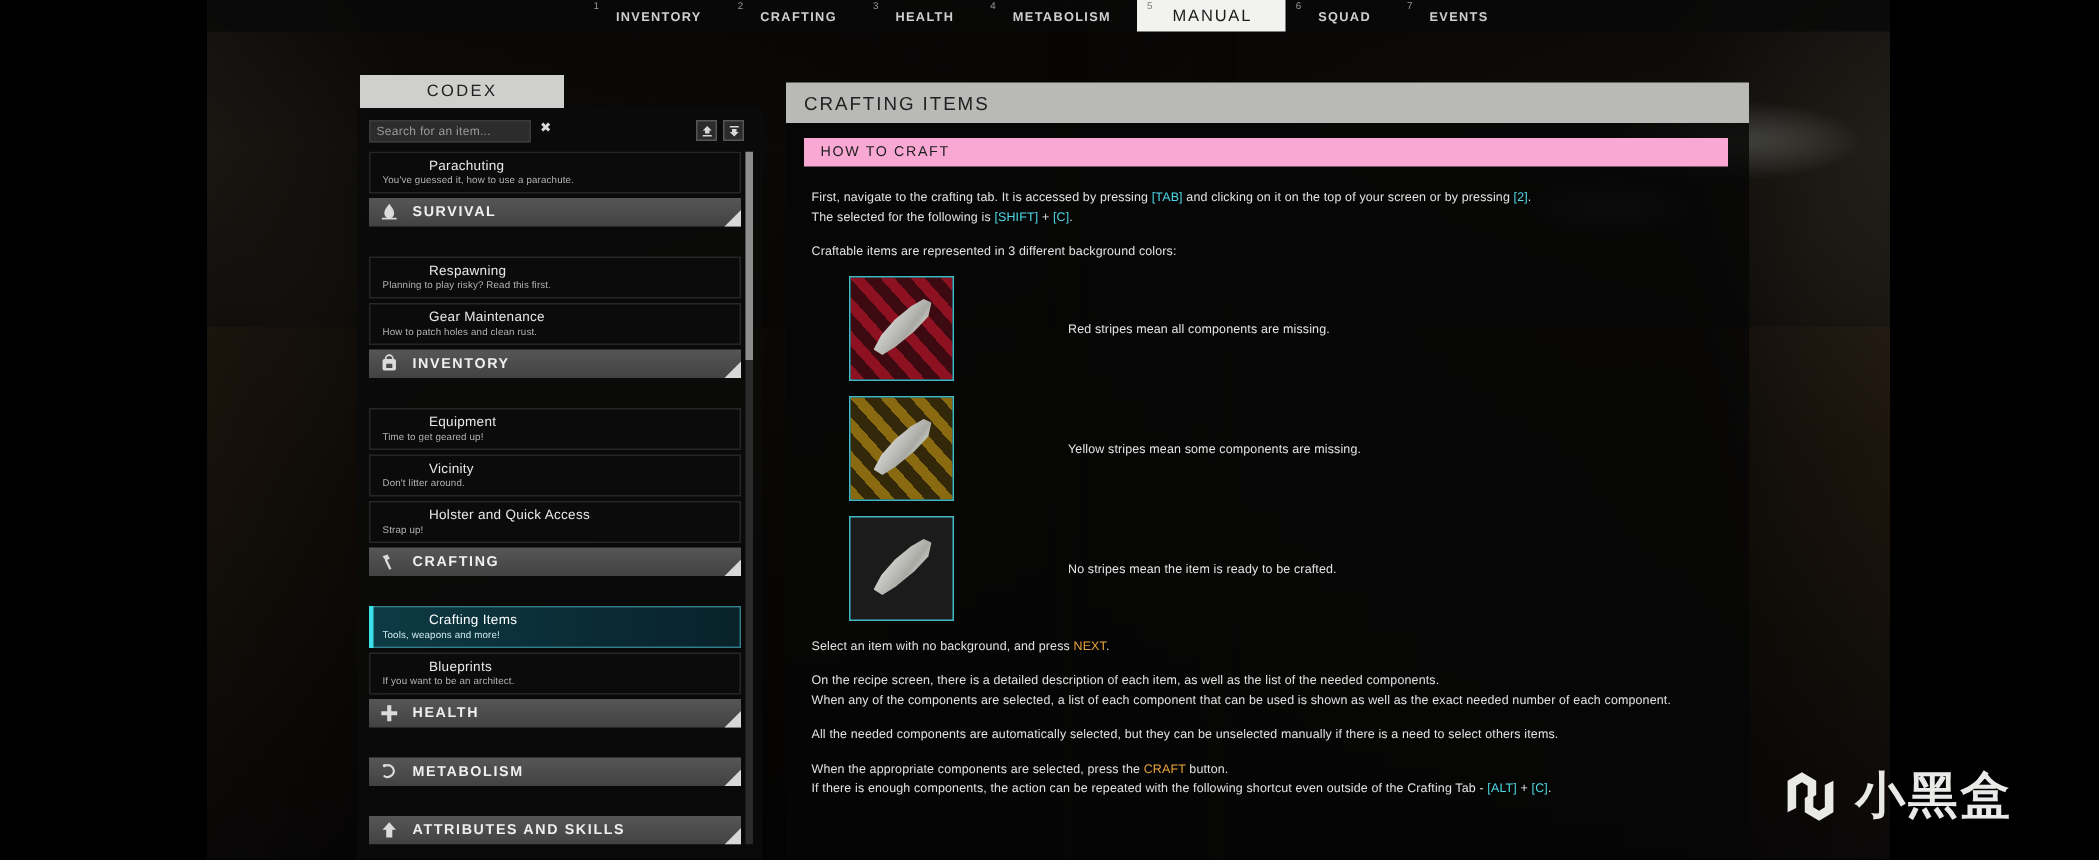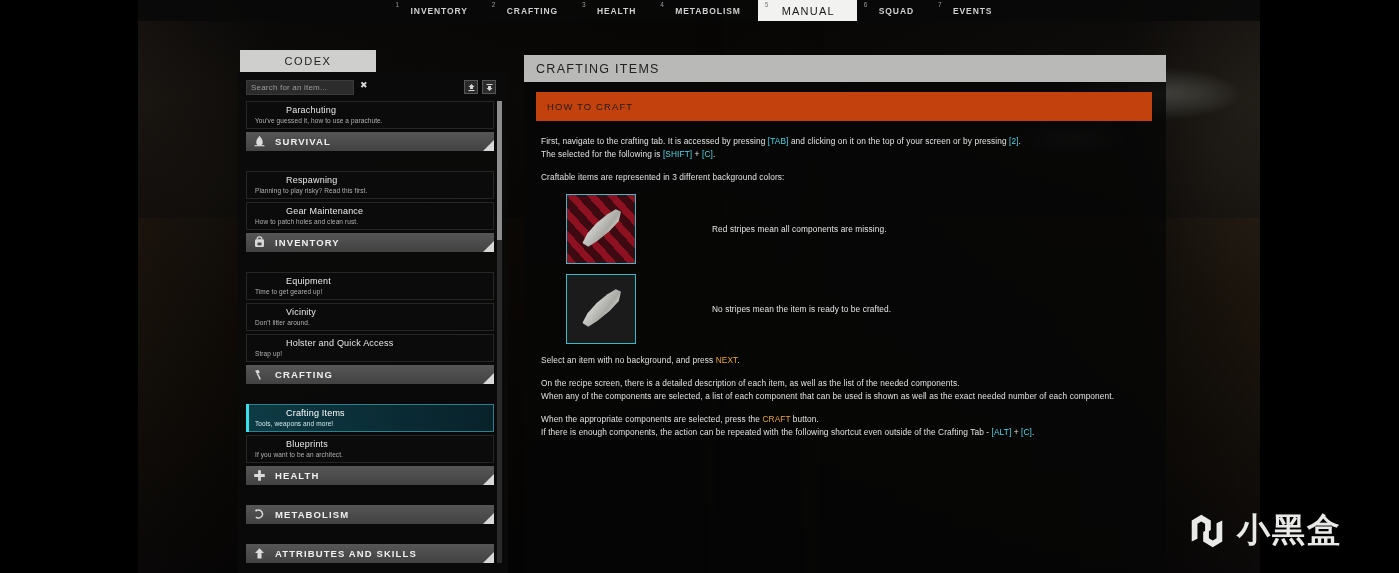--- a/index.html
+++ b/index.html
@@ -90,21 +90,21 @@
   .tree-sb i { position:absolute; left:0; top:0; width:5px; height:30%;
                background:#8d8d8d; display:block; }
 
   
   .main { position:absolute; left:524px; top:55px; width:642px; height:518px; }
   .main-hd { height:27px; background:#b9b9b7; display:flex; align-items:center;
              padding-left:12px; }
   .main-hd span { font-size:12.5px; letter-spacing:1.3px; color:#212121; }
   .content { position:absolute; left:0; top:27px; width:642px; height:491px;
              background:rgba(6,6,6,.80); padding:10px 14px 0 12px; overflow:hidden; }
-  .subhd { height:29px; background:#c2410c; display:flex; align-items:center;
+  .subhd { height:19px; background:#f9a8d4; display:flex; align-items:center;
            padding-left:11px; margin-bottom:14px; }
   .subhd span { font-size:9.5px; letter-spacing:1.1px; color:#1d1d1d; }
   .para { font-size:8.3px; color:#e2e2e2; line-height:13px; letter-spacing:.1px;
           margin-bottom:10px; padding-left:5px; }
   .k { color:#4fd8e8; }
   .g { color:#e8a33c; }
   .legend { padding-left:30px; margin:6px 0 10px 0; }
   .lrow { display:flex; align-items:center; margin-bottom:10px;gap:48px; }
   .tile { width:70px; height:70px; border:1.5px solid #3fb9c6; position:relative;
           overflow:hidden; background:#141414; flex:none; }
@@ -351,36 +351,43 @@
       <div class="para">Craftable items are represented in 3 different background colors:</div>
 
       <div class="legend" id="legend">
           <div class="lrow">
             <div class="tile red">
               <div class="stone"></div>
             </div>
             <div class="ltext">Red stripes mean all components are missing.</div>
           </div>
           <div class="lrow">
+            <div class="tile yel">
+              <div class="stone"></div>
+            </div>
+            <div class="ltext">Yellow stripes mean some components are missing.</div>
+          </div>
+          <div class="lrow">
             <div class="tile none">
               <div class="stone"></div>
             </div>
             <div class="ltext">No stripes mean the item is ready to be crafted.</div>
           </div>
         </div>
 
       <div class="para">
         <span>Select an item with no background, and press </span><span class="g">NEXT</span><span>.</span>
       </div>
 
       <div class="para">
         <span>On the recipe screen, there is a detailed description of each item, as well as the list of the needed components.</span><br>
         <span>When any of the components are selected, a list of each component that can be used is shown as well as the exact needed number of each component.</span>
       </div>
 
+      <div class="para">All the needed components are automatically selected, but they can be unselected manually if there is a need to select others items.</div>
 
       <div class="para">
         <span>When the appropriate components are selected, press the </span><span class="g">CRAFT</span><span> button.</span><br>
         <span>If there is enough components, the action can be repeated with the following shortcut even outside of the Crafting Tab - </span><span class="k">[ALT]</span><span> + </span><span class="k">[C]</span><span>.</span>
       </div>
 
     </div>
   </div>
 
   <div class="wm">

